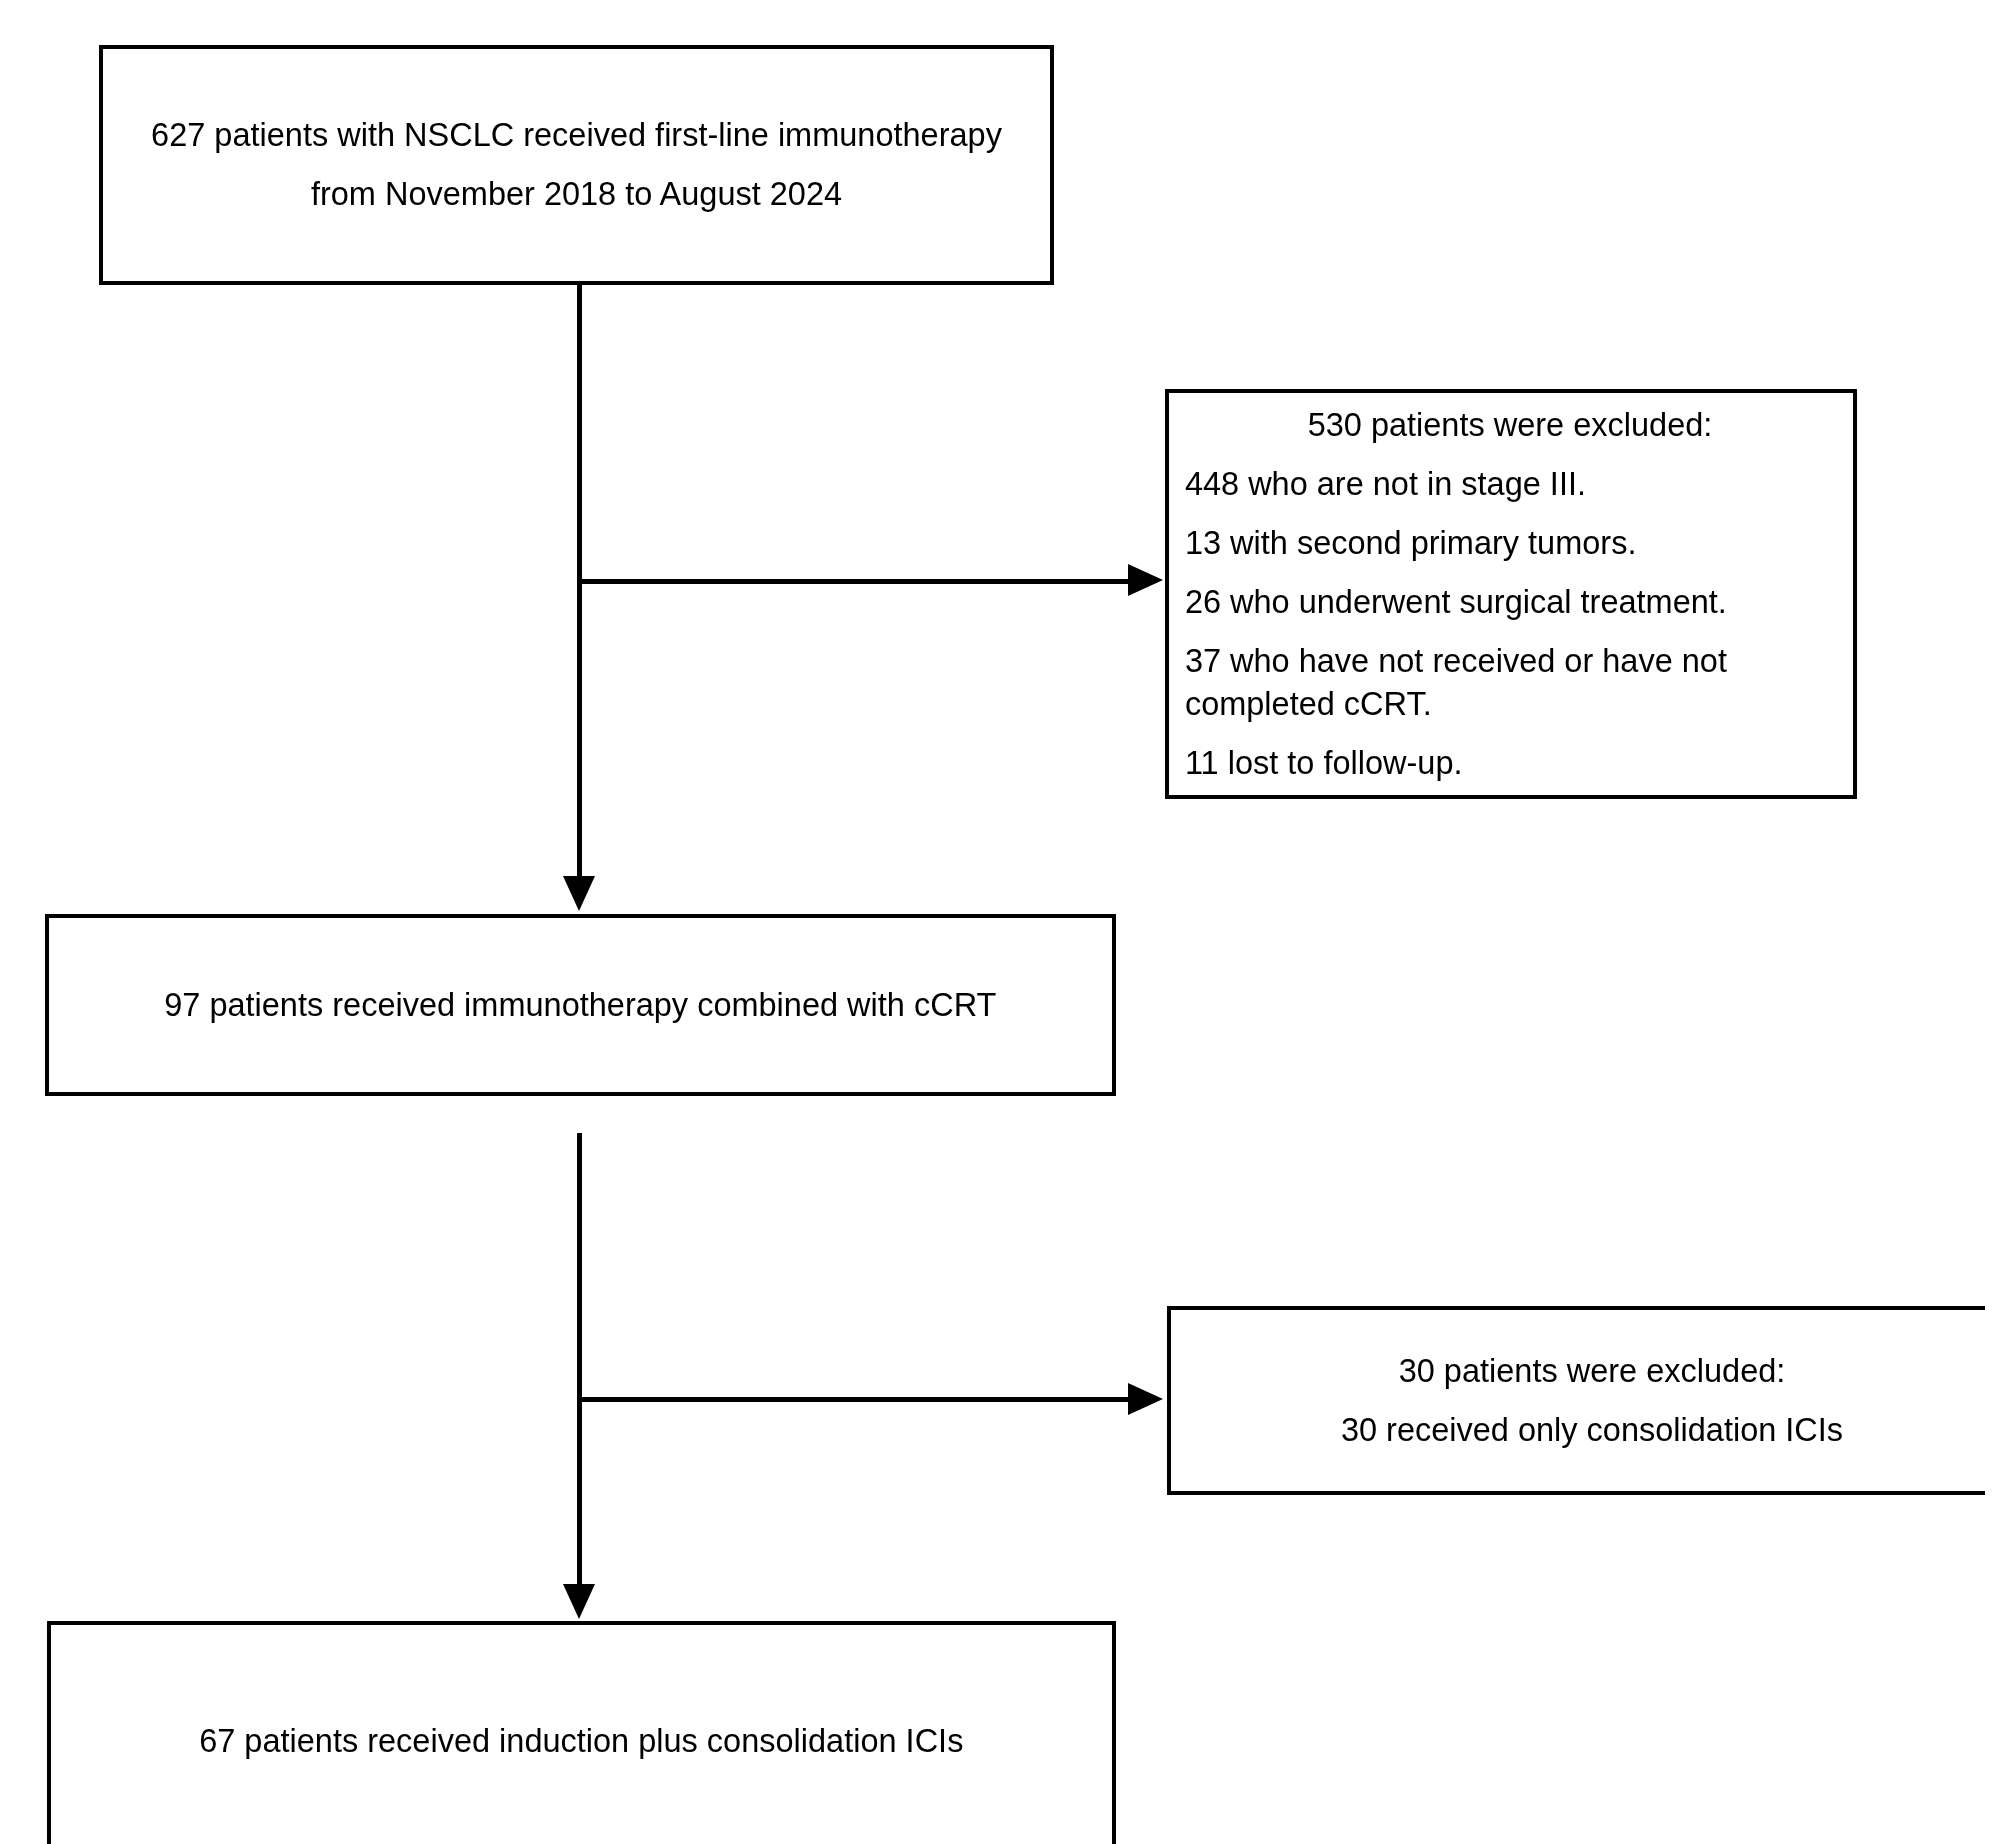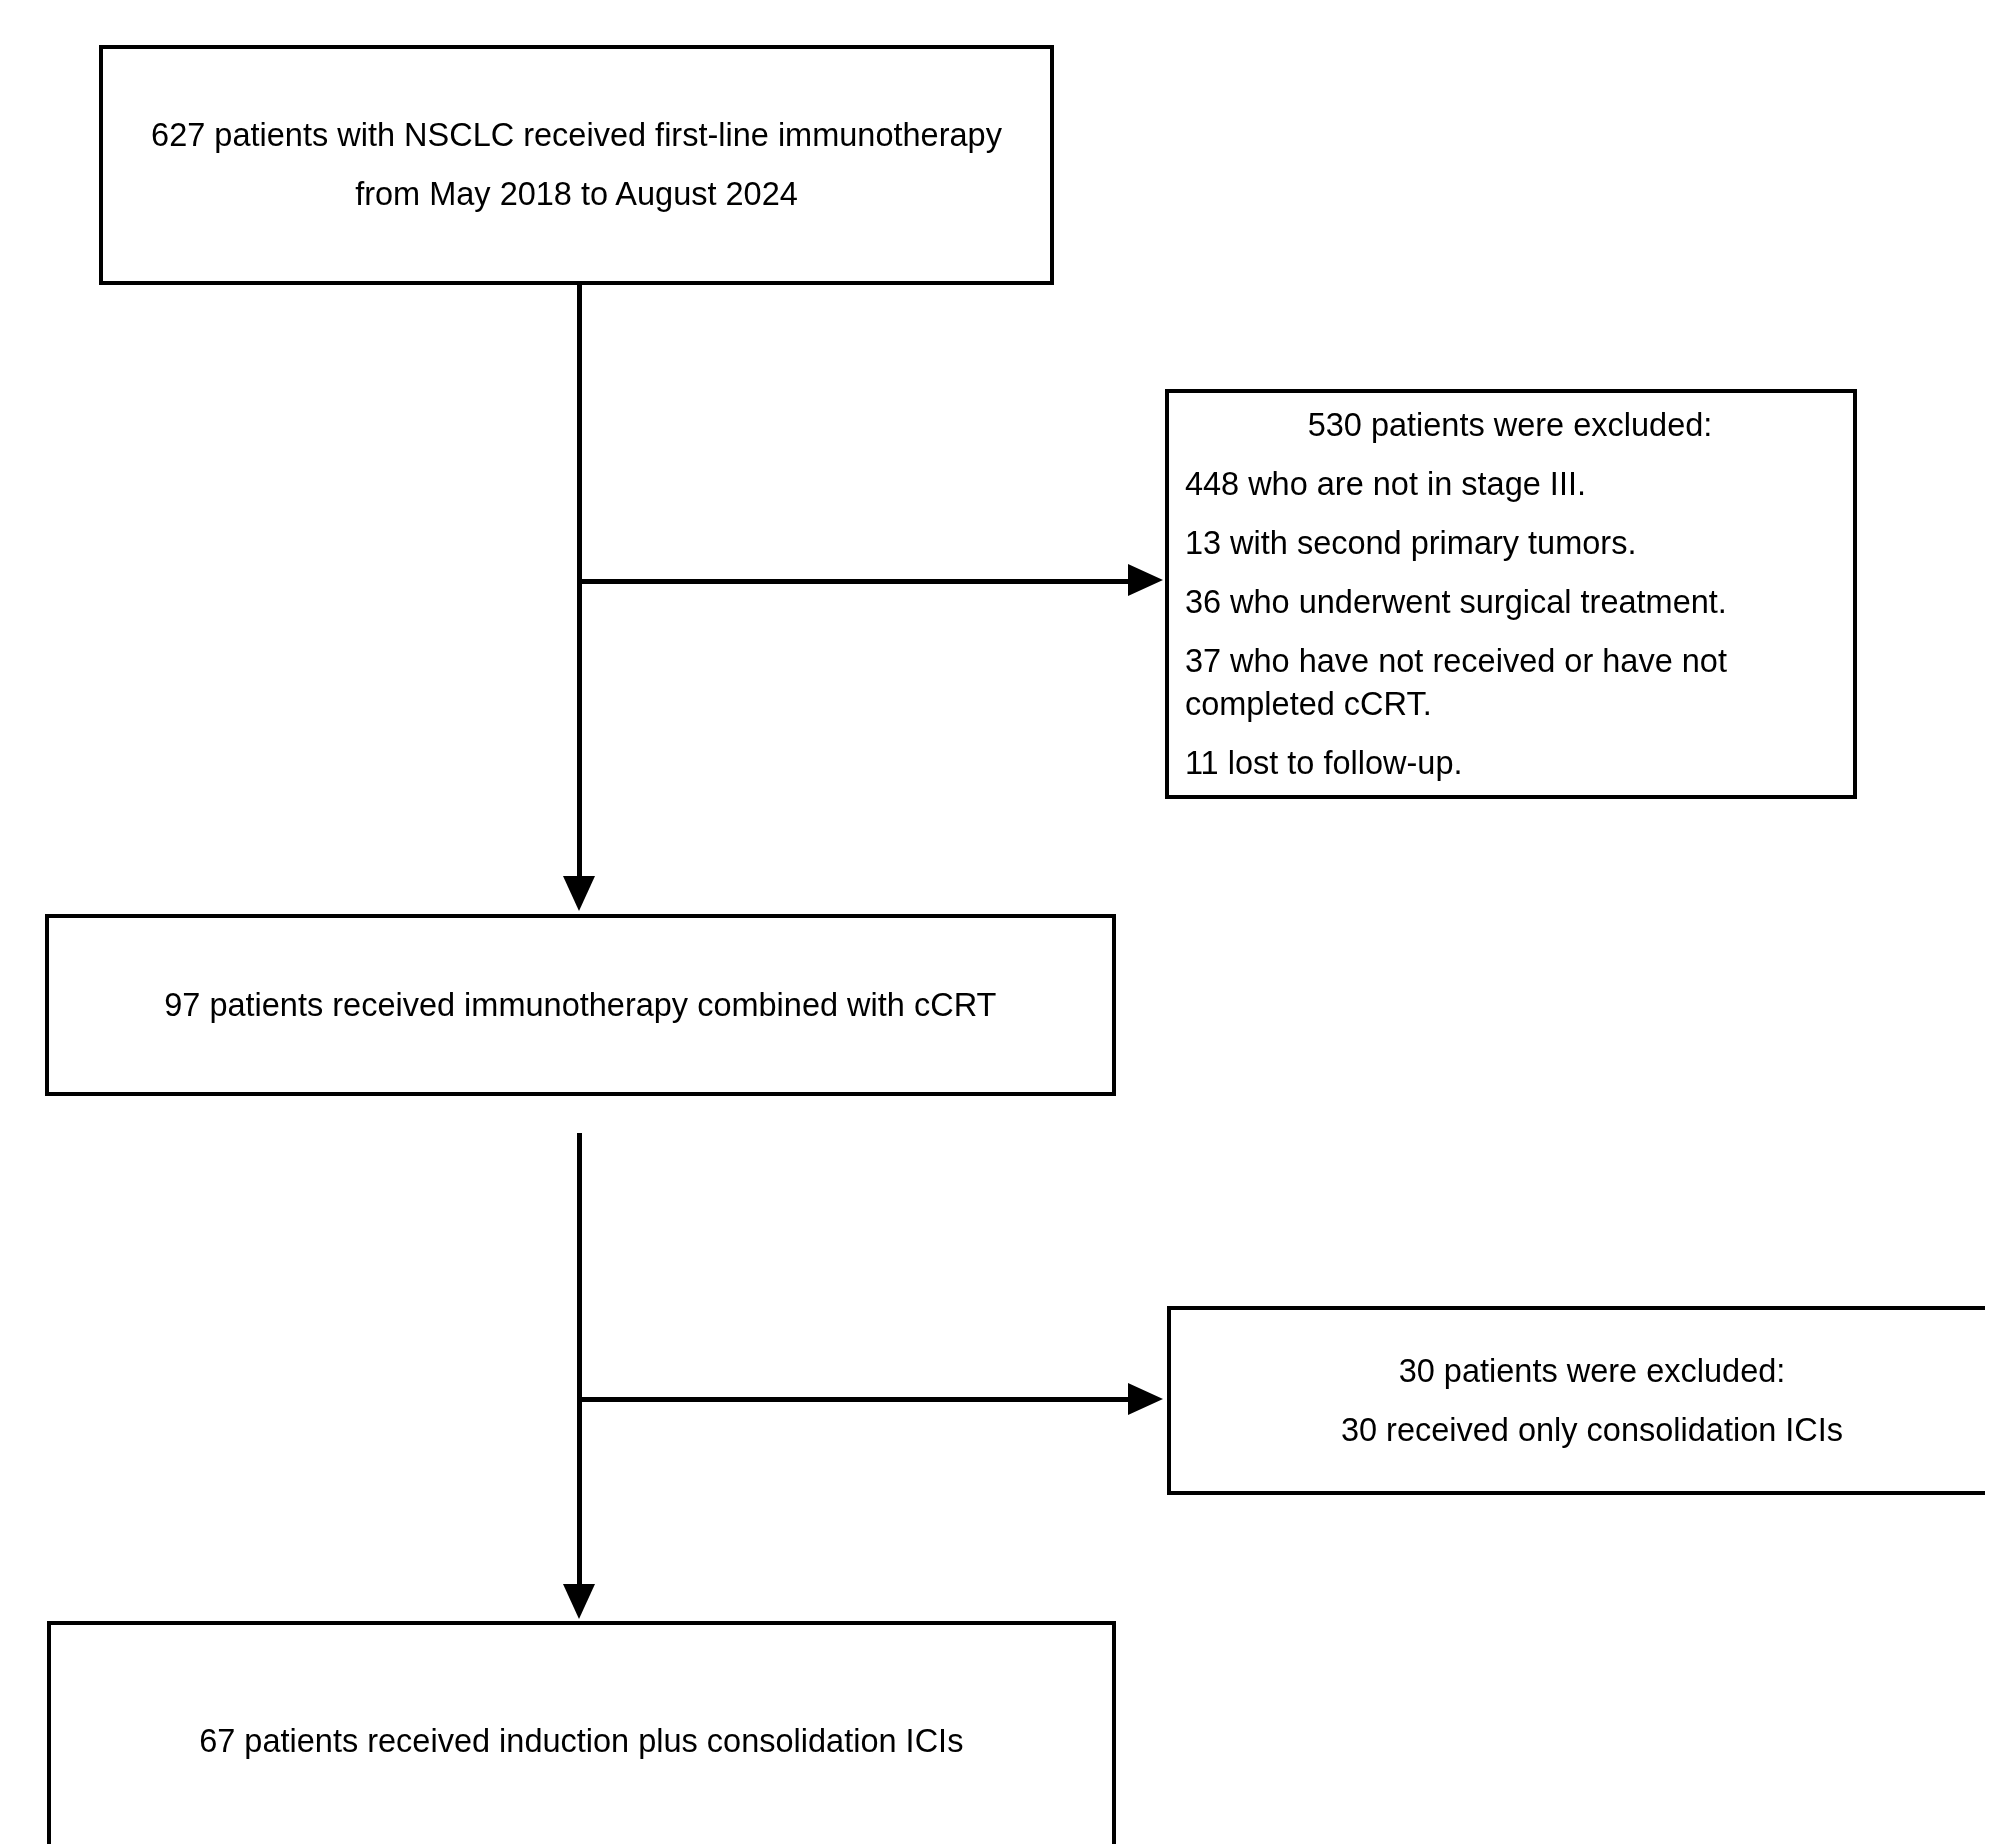--- a/index.html
+++ b/index.html
@@ -55,34 +55,34 @@
   #hline2 { left: 545px; top: 1365px; width: 554px; height: 4.9px; }
   #arrow-right2 { left: 1096px; top: 1351px; }
 </style>
 </head>
 <body>
 
 <div class="canvas">
 
   <div class="box txt-center" id="box-top">
     <div>627 patients with NSCLC received first-line immunotherapy</div>
-    <div>from May 2018 to August 2024</div>
+    <div>from November 2018 to August 2024</div>
   </div>
 
   <div class="vline" id="vline1"></div>
   <div class="arrow-down" id="arrow-down1"></div>
 
   <div class="hline" id="hline1"></div>
   <div class="arrow-right" id="arrow-right1"></div>
 
   <div class="box" id="box-excl1">
     <div class="txt-center">530 patients were excluded:</div>
     <div class="txt-left">448 who are not in stage III.</div>
     <div class="txt-left">13 with second primary tumors.</div>
-    <div class="txt-left">36 who underwent surgical treatment.</div>
+    <div class="txt-left">26 who underwent surgical treatment.</div>
     <div class="txt-left">37 who have not received or have not completed cCRT.</div>
     <div class="txt-left">11 lost to follow-up.</div>
   </div>
 
   <div class="box txt-center" id="box-mid">
     <div>97 patients received immunotherapy combined with cCRT</div>
   </div>
 
   <div class="vline" id="vline2"></div>
   <div class="arrow-down" id="arrow-down2"></div>

